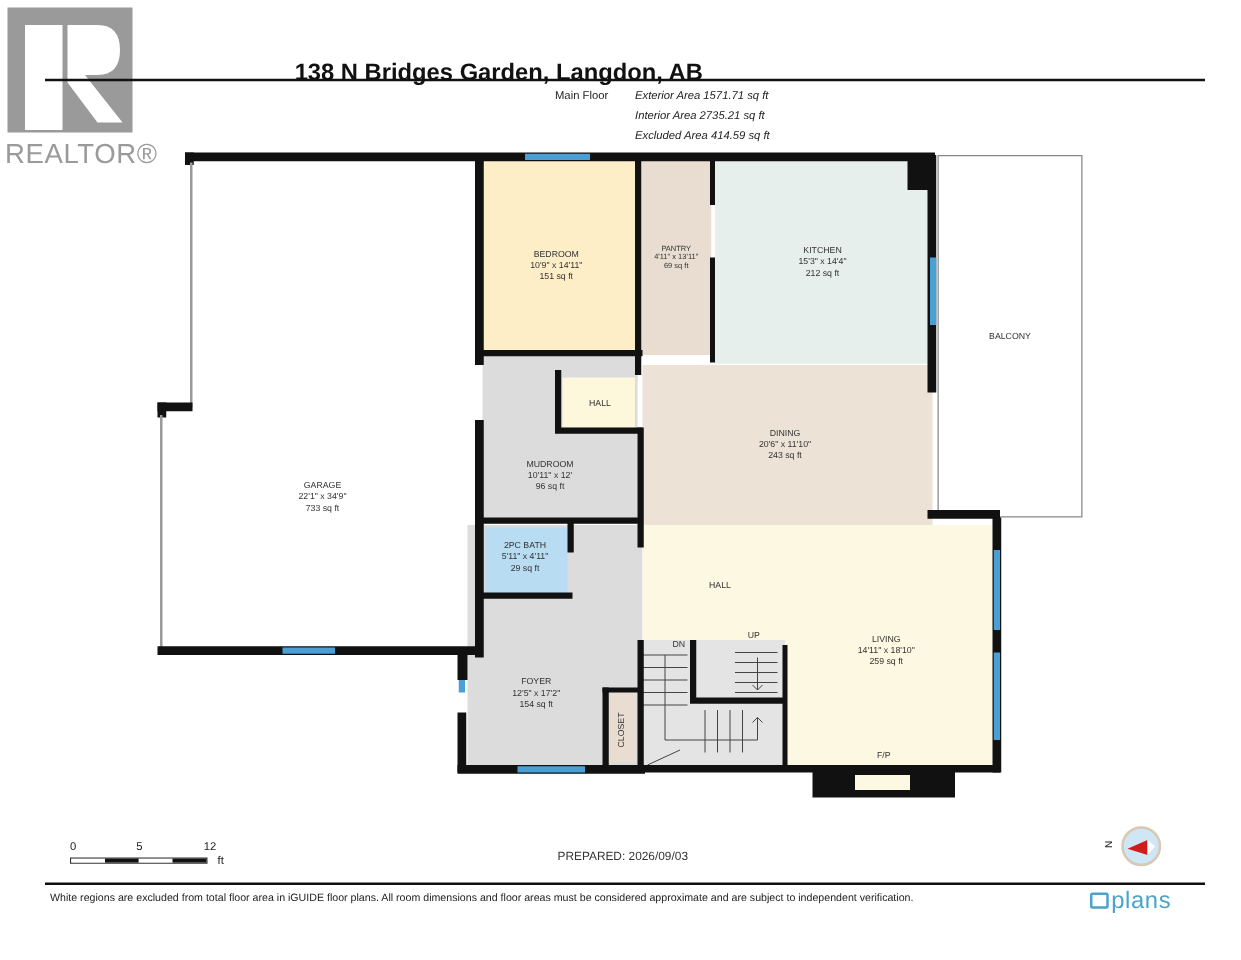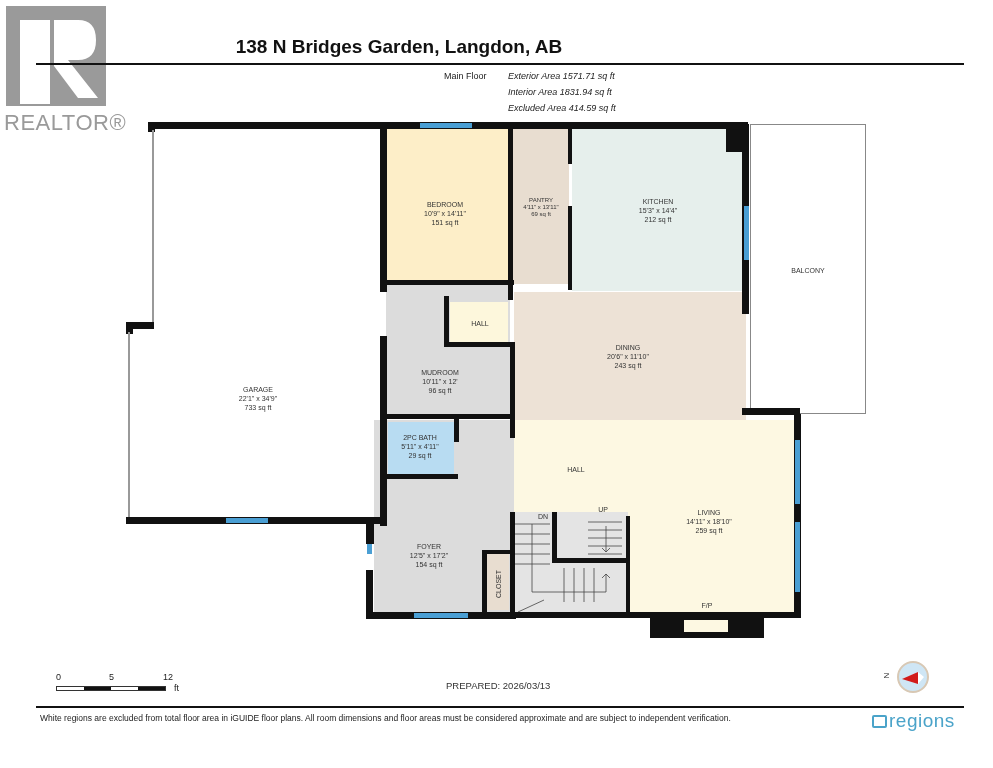--- a/index.html
+++ b/index.html
@@ -1,20 +1,20 @@
 <!DOCTYPE html>
 <html><head>
 <meta charset="utf-8">
 <style>
   html,body{margin:0;padding:0;background:#fff;}
   body{width:993px;height:768px;position:relative;overflow:hidden;font-family:"Liberation Sans",sans-serif;color:#222;}
   .abs{position:absolute;}
   .logo{left:6px;top:6px;width:100px;height:100px;background:#9a9a9a;}
   .logo-txt{left:4px;top:110px;font-size:22px;color:#9a9a9a;letter-spacing:0.5px;text-align:center;}
-  .title{left:0;width:798px;top:36px;text-align:center;font-size:19px;font-weight:bold;color:#111;}
+  .title{left:0;width:798px;top:48px;text-align:center;font-size:19px;font-weight:bold;color:#111;}
   .hrule{left:36px;width:928px;top:63px;height:2px;background:#111;}
   .floor-label{left:444px;top:71px;font-size:9px;font-weight:normal;}
   .area{left:508px;font-size:9px;color:#222;font-style:italic;}
   .room{position:absolute;box-sizing:border-box;}
   .rl{position:absolute;text-align:center;font-size:7px;line-height:9px;color:#333;white-space:nowrap;transform:translate(-50%,-50%);}
   .wall{position:absolute;background:#111;}
   .win{position:absolute;background:#4a9fd4;}
   .scale{left:56px;top:686px;height:5px;width:110px;border:1px solid #333;box-sizing:border-box;display:flex;}
   .scale div{flex:1;}
   .footer-rule{left:36px;width:928px;top:706px;height:2px;background:#111;}
@@ -29,21 +29,21 @@
   <svg width="100" height="100" viewBox="0 0 100 100">
     <rect x="14" y="14" width="30" height="84" fill="#fff"></rect>
     <path d="M48 14 H72 Q90 14 90 34 Q90 54 72 54 H62 L92 92 H72 L48 60 Z" fill="#fff"></path>
   </svg>
 </div>
 <div class="abs logo-txt">REALTOR®</div>
 <div class="abs title">138 N Bridges Garden, Langdon, AB</div>
 <div class="abs hrule"></div>
 <div class="abs floor-label">Main Floor</div>
 <div class="abs area" style="top:71px">Exterior Area 1571.71 sq ft</div>
-<div class="abs area" style="top:87px">Interior Area 1831.94 sq ft</div>
+<div class="abs area" style="top:87px">Interior Area 2735.21 sq ft</div>
 <div class="abs area" style="top:103px">Excluded Area 414.59 sq ft</div>
 
 <div class="abs" style="left:0;top:0;width:993px;height:768px;">
 
   <div class="room" style="left:130px;top:124px;width:252px;height:398px;background:#fff;"></div>
   <div class="room" style="left:386px;top:128px;width:124px;height:154px;background:#fdeec8;"></div>
   <div class="room" style="left:513px;top:128px;width:56px;height:156px;background:#e8ddd0;"></div>
   <div class="room" style="left:572px;top:128px;width:172px;height:163px;background:#e6efec;"></div>
   <div class="room" style="left:750px;top:124px;width:116px;height:290px;background:#fff;border:1px solid #888;"></div>
   <div class="room" style="left:448px;top:300px;width:62px;height:44px;background:#fdf7dc;"></div>
@@ -191,28 +191,28 @@
 <div class="abs" style="left:109px;top:672px;font-size:9px;">5</div>
 <div class="abs" style="left:163px;top:672px;font-size:9px;">12</div>
 <div class="abs" style="left:174px;top:683px;font-size:9px;">ft</div>
 <div class="abs scale">
   <div style="background:#fff"></div>
     <div style="background:#111"></div>
     <div style="background:#fff"></div>
     <div style="background:#111"></div>
 </div>
 
-<div class="abs prepared">PREPARED: 2026/03/13</div>
+<div class="abs prepared">PREPARED: 2026/09/03</div>
 
 <div class="abs" style="left:896px;top:660px;">
   <svg width="34" height="34" viewBox="0 0 34 34">
     <circle cx="17" cy="17" r="15" fill="#cfe6f5" stroke="#d8c8b4" stroke-width="2"></circle>
     <polygon points="6,19 22,12 22,24" fill="#d21b1b"></polygon>
     <polygon points="22,12 28,17 22,24" fill="#fff"></polygon>
   </svg>
 </div>
 <div class="abs" style="left:884px;top:671px;font-size:8px;transform:rotate(-90deg);">N</div>
 
 <div class="abs footer-rule"></div>
 <div class="abs footer-txt">White regions are excluded from total floor area in iGUIDE floor plans. All room dimensions and floor areas must be considered approximate and are subject to independent verification.</div>
 <div class="abs iguide">
-  <span style="display:inline-block;width:15px;height:13px;border:2px solid #4aa3c9;border-radius:2px;box-sizing:border-box;vertical-align:-1px;margin-right:2px;"></span><span>regions</span>
+  <span style="display:inline-block;width:15px;height:13px;border:2px solid #4aa3c9;border-radius:2px;box-sizing:border-box;vertical-align:-1px;margin-right:2px;"></span><span>plans</span>
 </div>
 
 </body></html>

